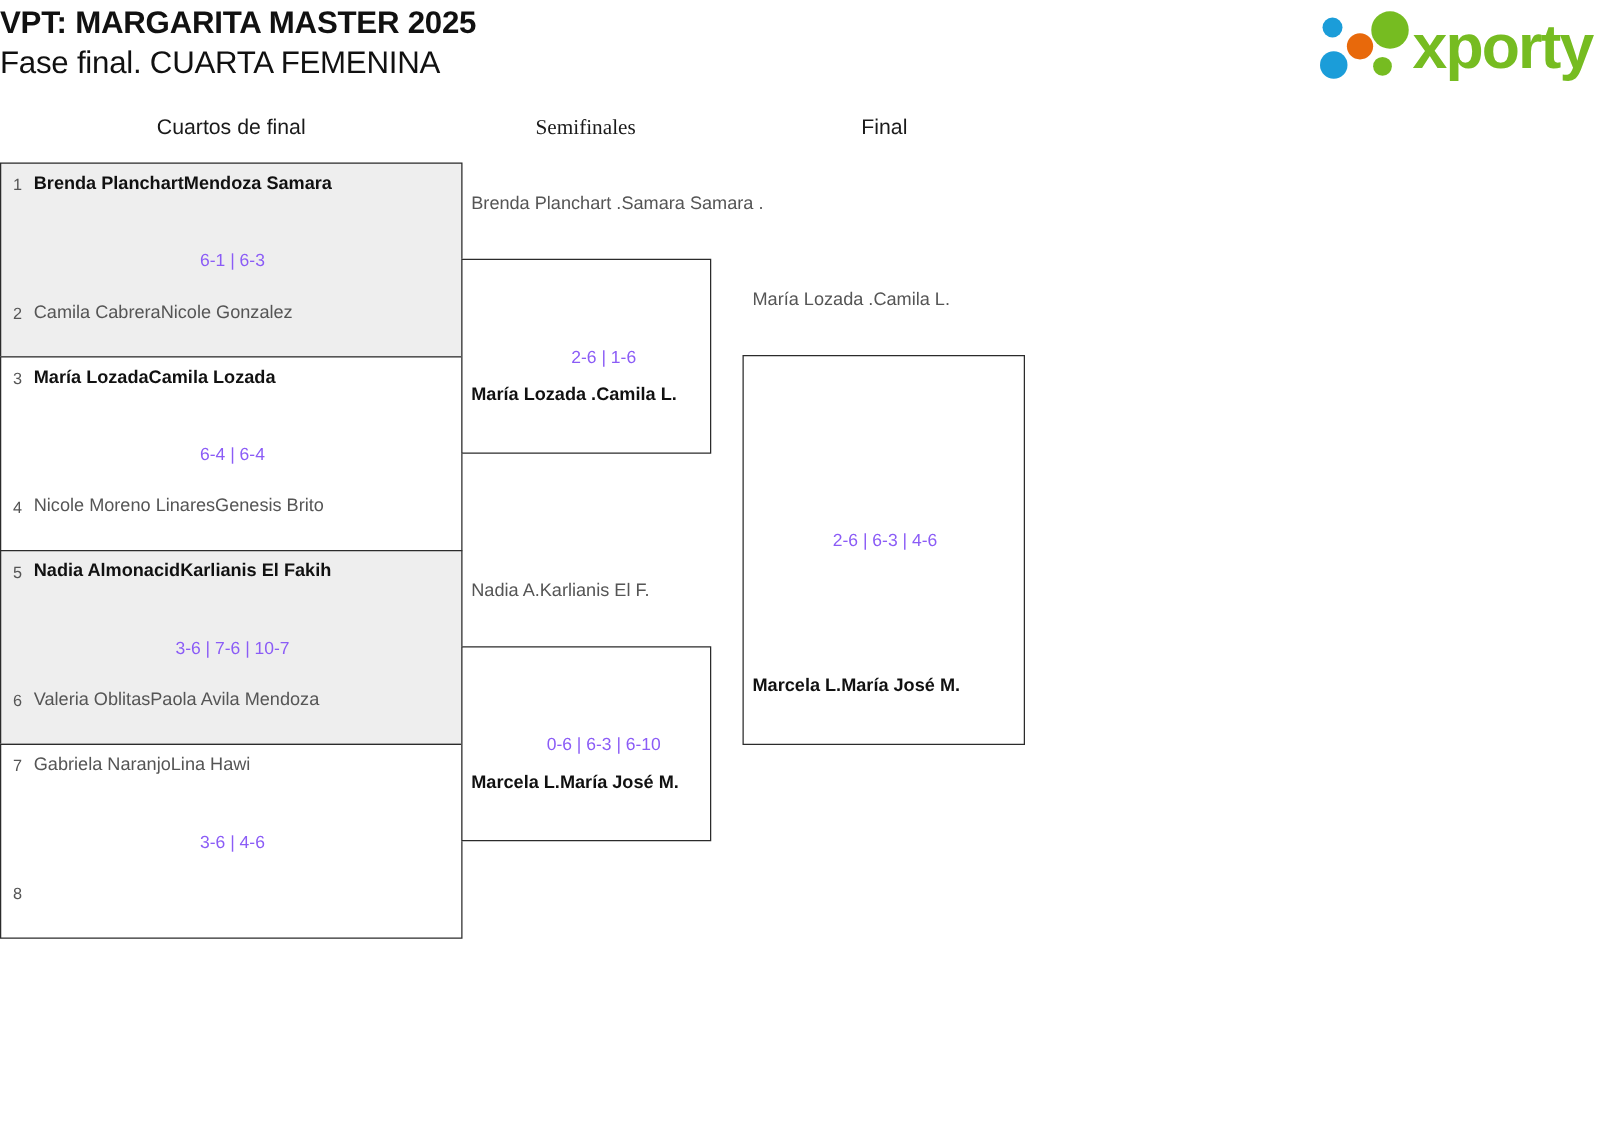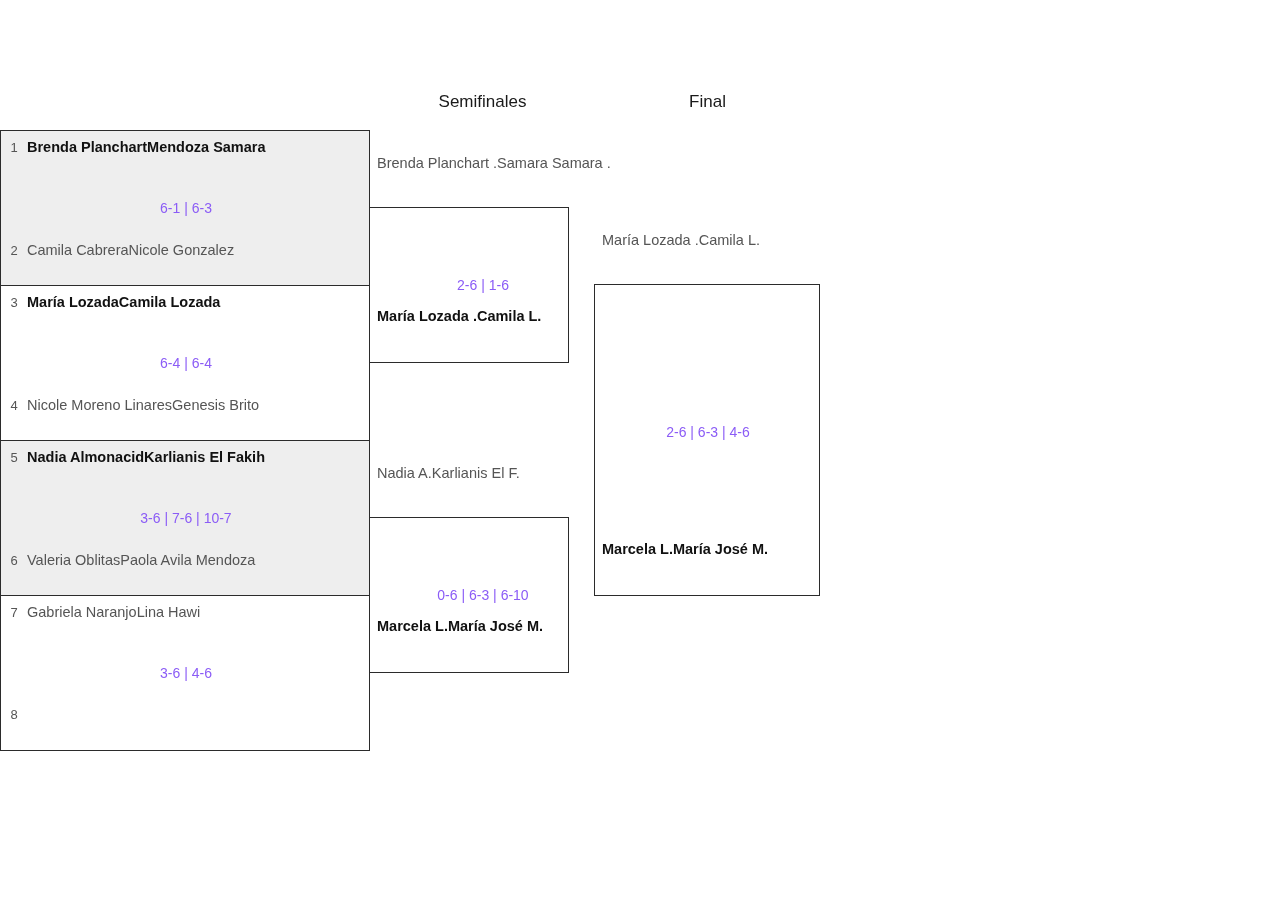--- a/index.html
+++ b/index.html
@@ -63,21 +63,21 @@
   .round-headers { position: absolute; left: 0; top: 92px; width: 1280px; height: 32px; }
   .round-header {
     position: absolute;
     font-size: 17px;
     font-weight: normal;
     color: #1a1a1a;
     text-align: center;
     white-space: nowrap;
   }
   .rh-qf { left: 0px;   top: 0; width: 370px; }
-  .rh-sf { left: 370px; top: 0; width: 225px; }
+  .rh-sf { left: 356px; top: 0; width: 225px; font-family: Liberation Serif, serif; }
   .rh-f  { left: 595px; top: 0; width: 225px; }
 
   
   .bracket { position: absolute; left: 0; top: 130px; width: 840px; height: 625px; }
 
   
   .match-box {
     position: absolute;
     border: 1px solid #2b2b2b;
     background: #ffffff;
@@ -143,22 +143,40 @@
   }
   .qf .score { left: 0; width: 370px; top: 69px; }
   .sf .score { left: 0; width: 226px; top: 69px; }
   .fnl .score { left: 0; width: 226px; top: 139px; }
 </style>
 </head>
 <body>
 
 <div id="root">
 
+  <div class="page-header">
+    <div class="title-block">
+      <div class="title-line1">VPT: MARGARITA MASTER 2025</div>
+      <div class="title-line2">Fase final. CUARTA FEMENINA</div>
+    </div>
+
+    <div class="brand-logo">
+      <svg class="logo-dots" viewBox="0 0 78 58">
+        <circle cx="14" cy="14" r="8" fill="#1b9dd9"></circle>
+        <circle cx="15" cy="44" r="11" fill="#1b9dd9"></circle>
+        <circle cx="36" cy="29" r="10.5" fill="#e8690b"></circle>
+        <circle cx="60" cy="16" r="15" fill="#76bc21"></circle>
+        <circle cx="54" cy="45" r="7.5" fill="#76bc21"></circle>
+      </svg>
+      <div class="logo-wordmark">xporty</div>
+    </div>
+  </div>
 
   <div class="round-headers">
+    <div class="round-header rh-qf">Cuartos de final</div>
     <div class="round-header rh-sf">Semifinales</div>
     <div class="round-header rh-f">Final</div>
   </div>
 
   <div class="bracket">
 
     <div class="match-box qf qf1 shaded">
       <div class="team top winner">
         <span class="seed">1</span>
         <span class="names">

